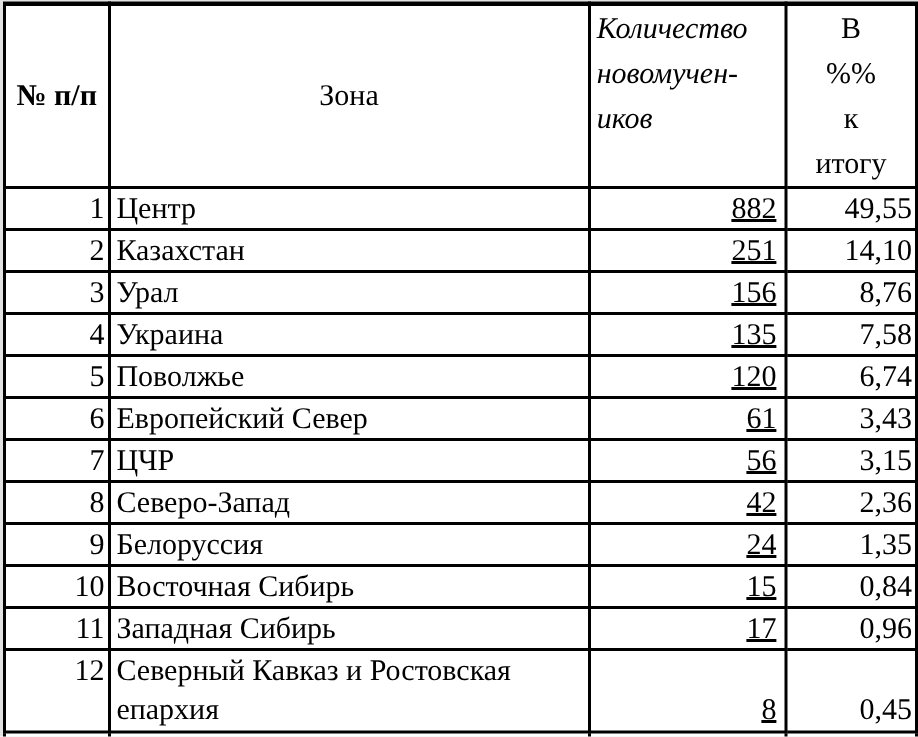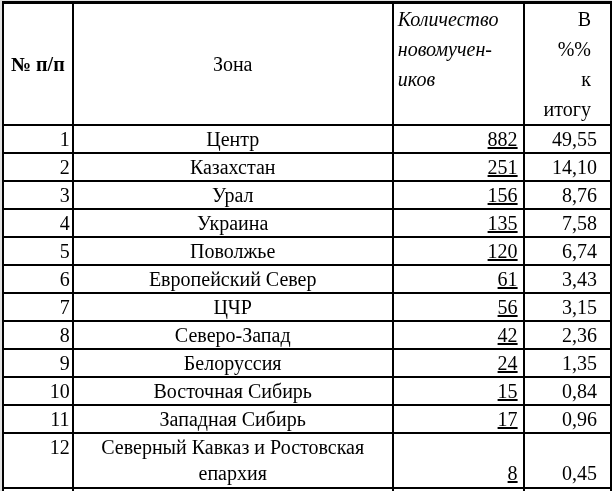--- a/index.html
+++ b/index.html
@@ -31,28 +31,28 @@
     border: 2px solid #000;
     padding: 0 4px;
     overflow: hidden;
     font-weight: normal;
   }
   
   tr.header-row { height: 91px; }
   th.h-num    { text-align: center; vertical-align: middle; font-weight: bold; }
   th.h-zone   { text-align: center; vertical-align: middle; }
   th.h-count  { text-align: left; vertical-align: top; white-space: pre-line; line-height: 30px; font-style: italic; }
-  th.h-pct    { text-align: right; vertical-align: top; white-space: pre-line; line-height: 30px; padding: 0 19px; margin-left: 32px; }
+  th.h-pct    { text-align: center; vertical-align: top; white-space: pre-line; line-height: 30px; padding: 0 19px; margin-left: 32px; }
   
   tr.data-row { height: 28px; }
   tr.data-row td { line-height: 26px; vertical-align: middle; }
   td.num  { text-align: right; padding-right: 2px; }
-  td.zone { text-align: center; }
+  td.zone { text-align: left; }
   td.count{ text-align: right; padding-right: 5px; text-decoration: underline; }
-  td.pct  { text-align: right; padding-right: 13px; }
+  td.pct  { text-align: right; padding-right: 2px; }
   
   tr.tall-row { height: 55px; }
   tr.tall-row td { line-height: 26px; }
   tr.tall-row td.num  { vertical-align: top; }
   tr.tall-row td.zone { vertical-align: top; }
   tr.tall-row td.count, tr.tall-row td.pct { vertical-align: bottom; padding-bottom: 1px; }
   
   tr.cutoff-row { height: 6px; }
   tr.cutoff-row td { border-bottom: none; }
 </style>

